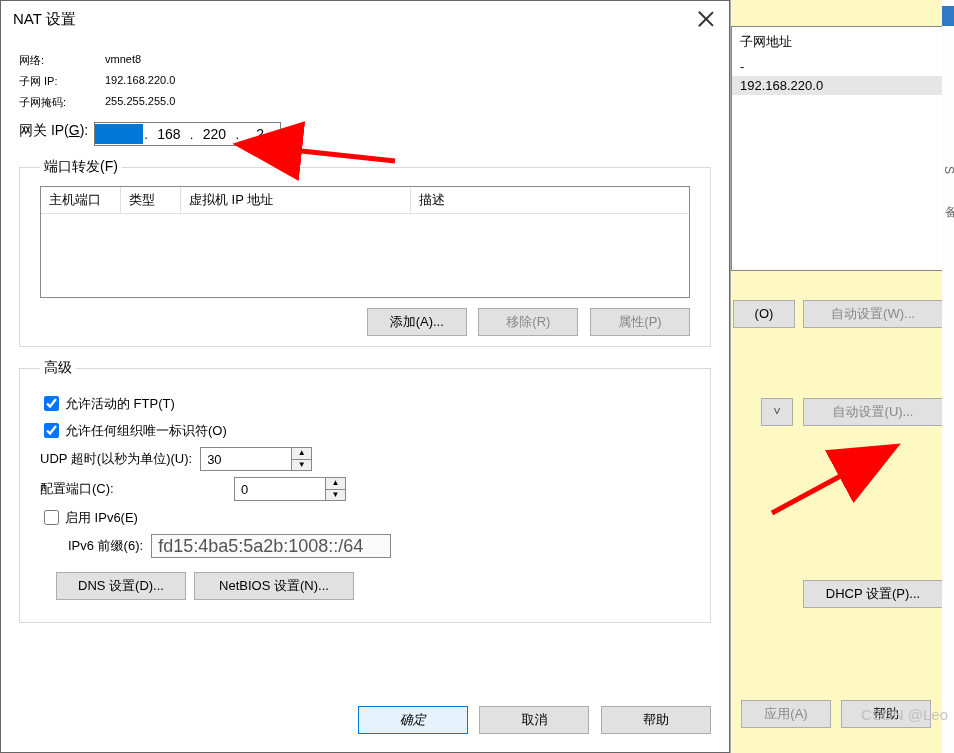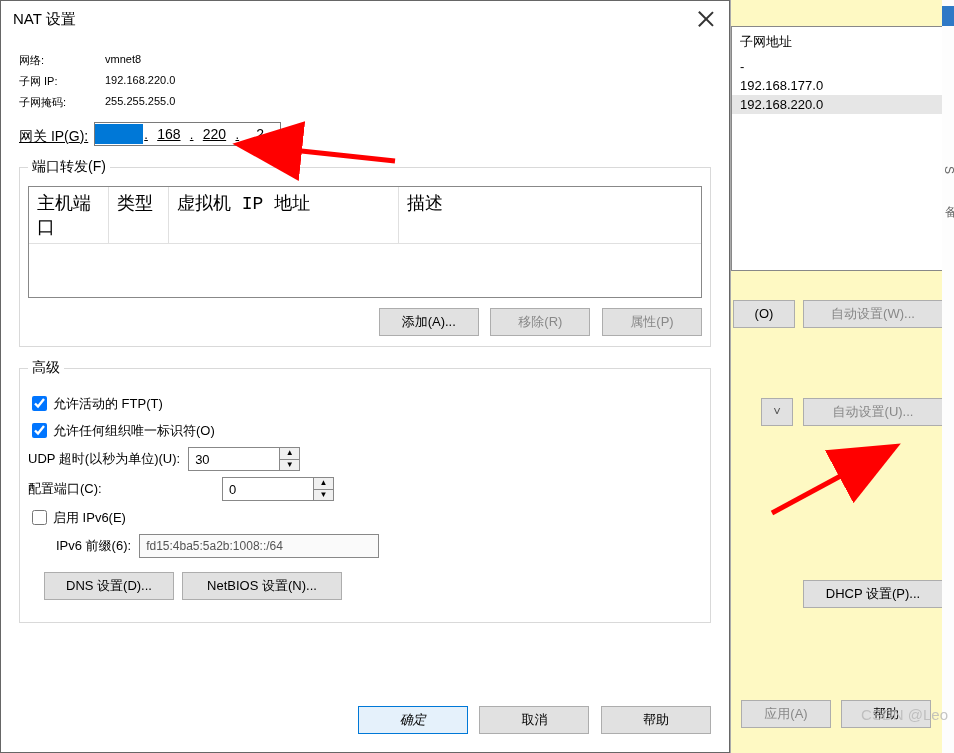--- a/index.html
+++ b/index.html
@@ -23,60 +23,59 @@
   .dlg { position:absolute; top:0; left:0; width:730px; height:753px; background:#fff; border:1px solid #666; }
   .titlebar { height:36px; padding:8px 12px; font-size:15px; display:flex; align-items:center; justify-content:space-between; }
   .close { width:22px; height:22px; position:relative; }
   .close::before, .close::after { content:""; position:absolute; left:10px; top:1px; width:1.5px; height:20px; background:#333; }
   .close::before { transform:rotate(45deg); }
   .close::after { transform:rotate(-45deg); }
 
   .body { padding: 16px 18px 0 18px; position:relative; height: calc(100% - 36px); }
   .info-row { display:flex; margin-bottom:6px; font-size:11px; }
   .info-label { width:86px; }
-  .gw-row { display:flex; align-items:flex-end; margin-top:12px; margin-bottom:10px;text-decoration:underline; }
+  .gw-row { display:flex; align-items:flex-start; margin-top:12px; margin-bottom:10px; }
   .gw-label { font-size:14px; }
   .gw-label u { text-decoration:underline; }
   .ip-field { display:flex; align-items:center; border:1px solid #7a7a7a; height:24px; margin-left:6px; background:#fff; }
   .ip-oct { width:40px; text-align:center; border:none; outline:none; font-size:14px; padding:2px 0; }
   .ip-oct.sel { background:#0078d7; color:#fef9c3;padding-left:48px; }
   .ip-dot { padding:0 1px; }
 
-  fieldset { border:1px solid #d9d9d9; margin:12px 0; padding:10px 8px; }
+  fieldset { border:1px solid #d9d9d9; margin:12px 0; padding:10px 20px; }
   legend { padding:0 4px; font-size:14px; }
   .table-wrap { border:1px solid #888; height:112px; background:#fff; }
   .thead { display:flex; }
-  .thead .th { padding:4px 8px; border-right:1px solid #e0e0e0; border-bottom:1px solid #e0e0e0; font-size:18px;font-family:Liberation Mono, monospace; }
+  .thead .th { padding:4px 8px; border-right:1px solid #e0e0e0; border-bottom:1px solid #e0e0e0; font-size:13px; }
   .btn-row { text-align:right; margin-top:10px; }
   button.win { height:28px; min-width:100px; padding:0 14px; border:1px solid #adadad; background:#e1e1e1; font-size:13px; margin-left:8px; cursor:pointer; }
   button.win:disabled { color:#888; }
 
   .adv-row { margin:6px 0; display:flex; align-items:center; }
   input[type=checkbox]{ width:15px; height:15px; margin-right:6px;}
   .spin-wrap { display:inline-flex; border:1px solid #888; height:24px; margin-left:8px; }
   .spin-wrap input { border:none; width:90px; padding:2px 6px; font-size:13px; outline:none; }
   .spin-btns { width:20px; display:flex; flex-direction:column; border-left:1px solid #888; }
   .spin-btns span { flex:1; text-align:center; line-height:10px; font-size:8px; background:#f0f0f0; border-bottom:1px solid #888; cursor:pointer; }
   .spin-btns span:last-child{border-bottom:none;}
-  .txt-input { border:1px solid #888; height:24px; padding:2px 6px; font-size:12px; width:240px; margin-left:8px; }
+  .txt-input { border:1px solid #888; height:24px; padding:2px 6px; font-size:18px; width:240px; margin-left:8px; }
 
   .footer-btns { position:absolute; bottom:18px; right:18px; }
   button.primary { background:#e5f1fb; border:1px solid #0078d7; }
 
   
   .arrow { position:absolute; pointer-events:none; }
 </style>
 </head>
 <body>
 
 <div class="bg-window">
   <div class="bg-list">
     <div class="bg-list-header">子网地址</div>
     <div class="bg-list-row">-</div>
-    <div class="bg-list-row">192.168.177.0</div>
     <div class="bg-list-row sel">192.168.220.0</div>
   </div>
   <div class="bg-btn" style="top:300px; left:2px; width:62px;">(O)</div>
   <div class="bg-btn disabled" style="top:300px; left:72px; width:140px;">自动设置(W)...</div>
   <div class="bg-dropdown" style="top:398px; left:30px;">˅</div>
   <div class="bg-btn disabled" style="top:398px; left:72px; width:140px;">自动设置(U)...</div>
   <div class="bg-btn" style="top:580px; left:72px; width:140px;">DHCP 设置(P)...</div>
   <div class="bg-btn disabled" style="top:700px; left:10px; width:90px;">应用(A)</div>
   <div class="bg-btn" style="top:700px; left:110px; width:90px;">帮助</div>
 </div>

